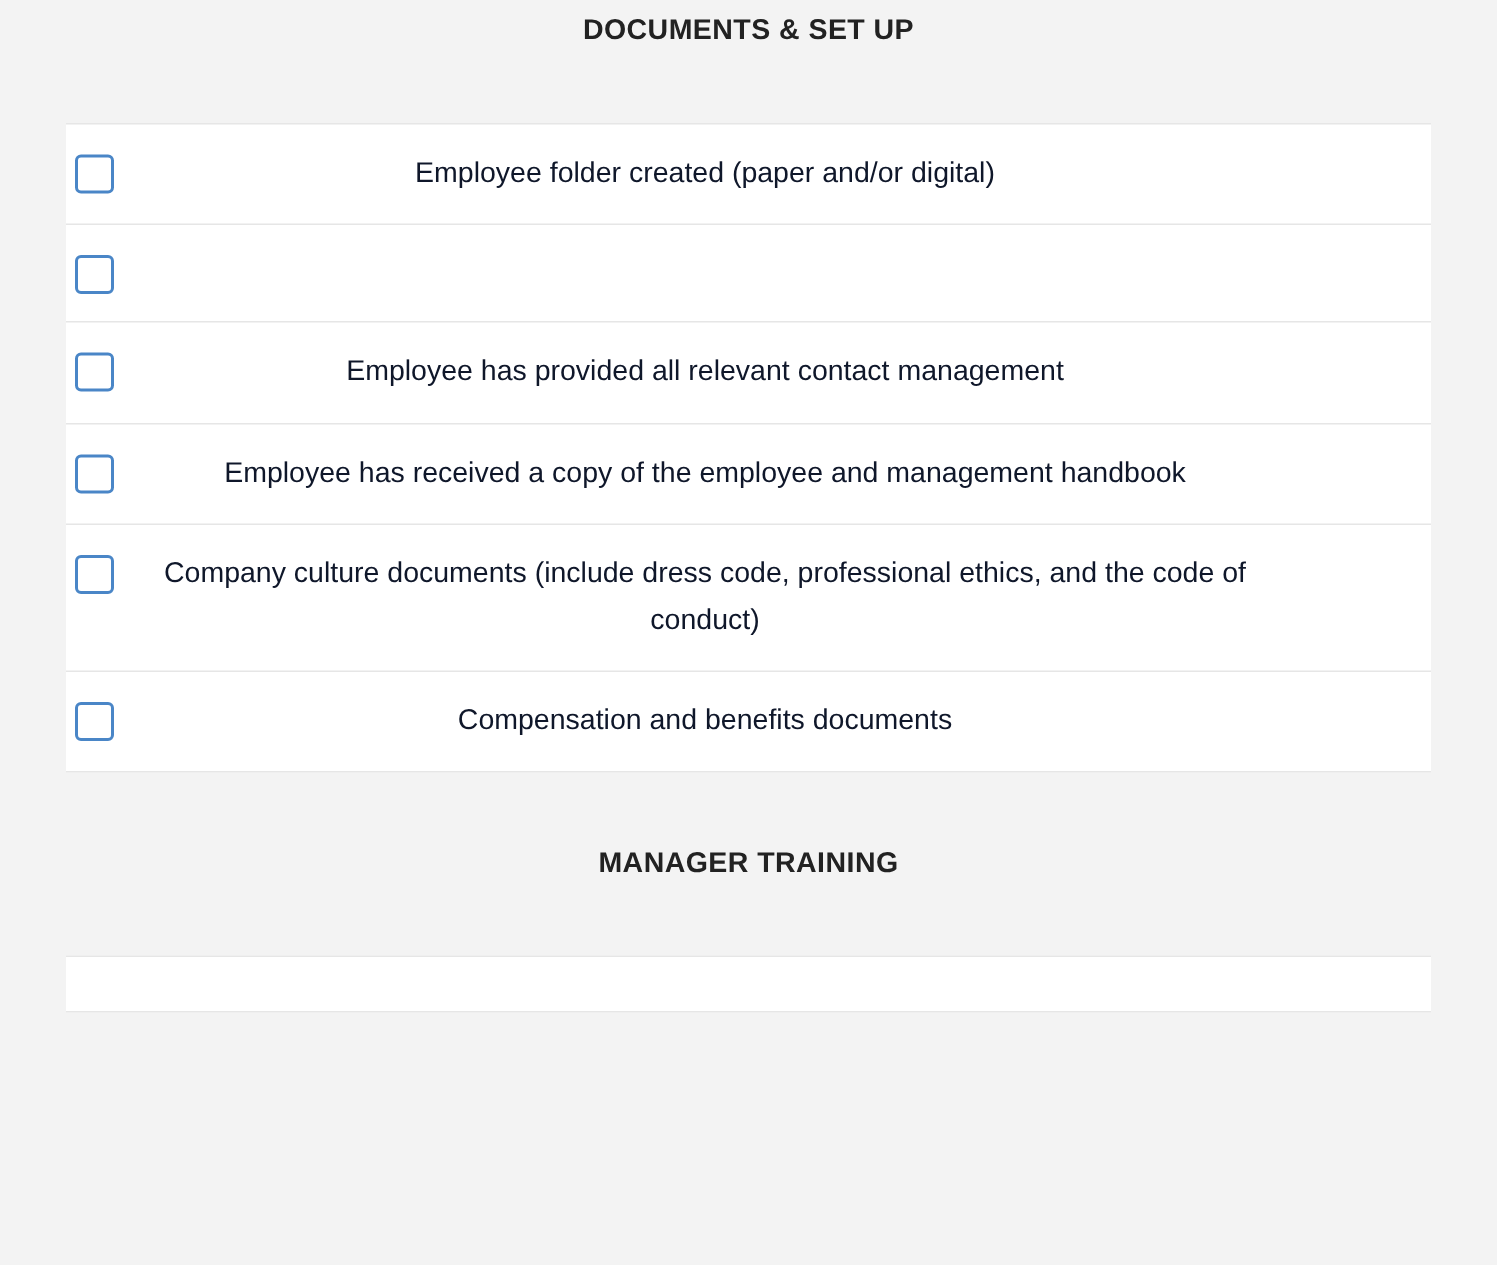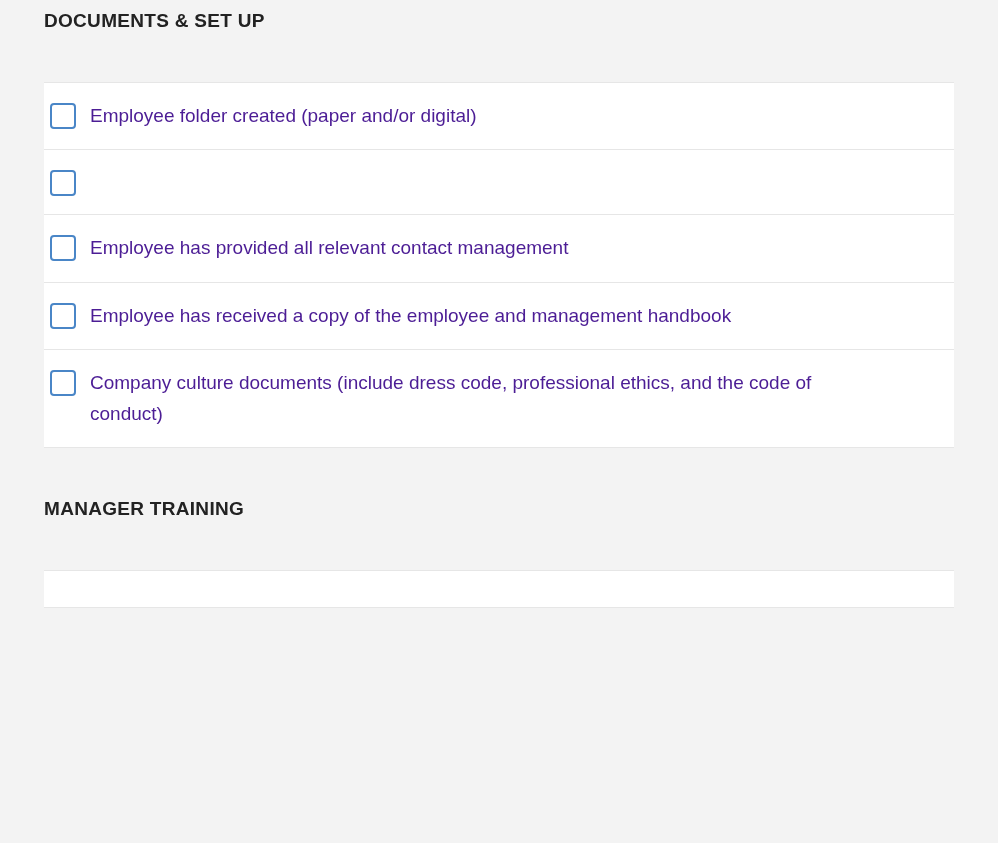--- a/index.html
+++ b/index.html
@@ -18,20 +18,21 @@
       padding: 0 44px 30px 44px;
     }
     .section-header {
       padding: 10px 0 50px 0;
       font-size: 19px;
       font-weight: 700;
       letter-spacing: 0.3px;
     }
     .section {
       margin-bottom: 40px;
+      text-align: center;
     }
     .checklist {
       background: #ffffff;
       border-top: 1px solid #e6e6e6;
     }
     .row {
       display: flex;
       align-items: flex-start;
       padding: 18px 6px 18px 6px;
       border-bottom: 1px solid #e6e6e6;
@@ -45,21 +46,21 @@
       border: 2px solid #4a86c7;
       border-radius: 4px;
       background: #ffffff;
       margin-right: 14px;
       margin-top: 2px;
       cursor: pointer;
     }
     .row-label {
       flex: 1 1 auto;
       max-width: 760px;
-      color: #4c1d95;
+      color: #0f172a;
     }
   </style>
 </head>
 <body>
 
 <div class="page">
 
   <div class="section">
     <div class="section-header">DOCUMENTS &amp; SET UP</div>
     <div class="checklist">
@@ -83,20 +84,24 @@
       <div class="row">
         <div class="checkbox"></div>
         <div class="row-label">Employee has received a copy of the employee and management handbook</div>
       </div>
 
       <div class="row">
         <div class="checkbox"></div>
         <div class="row-label">Company culture documents (include dress code, professional ethics, and the code of conduct)</div>
       </div>
 
+      <div class="row">
+        <div class="checkbox"></div>
+        <div class="row-label">Compensation and benefits documents</div>
+      </div>
 
 
     </div>
   </div>
 
   <div class="section">
     <div class="section-header">MANAGER TRAINING</div>
     <div class="checklist">
 
       <div class="row">

